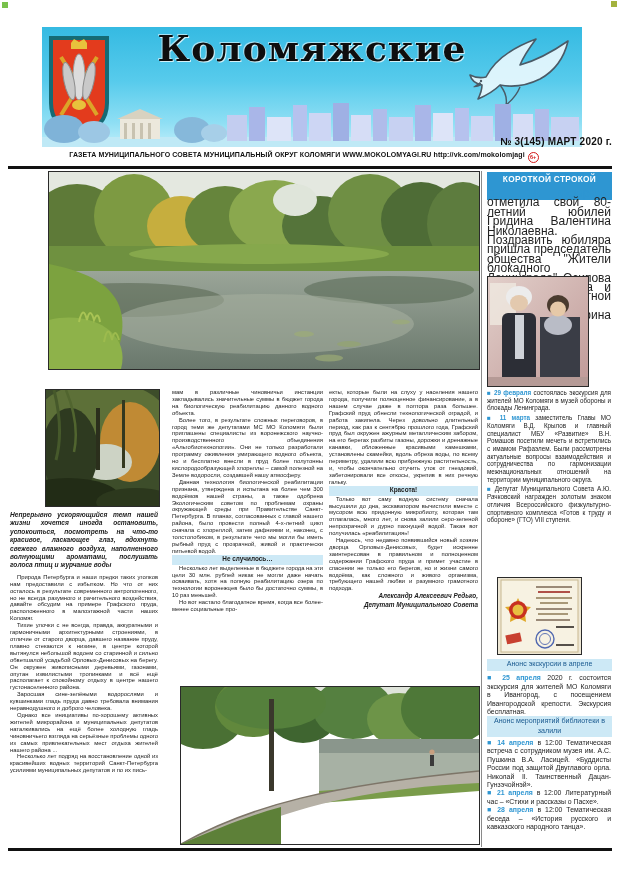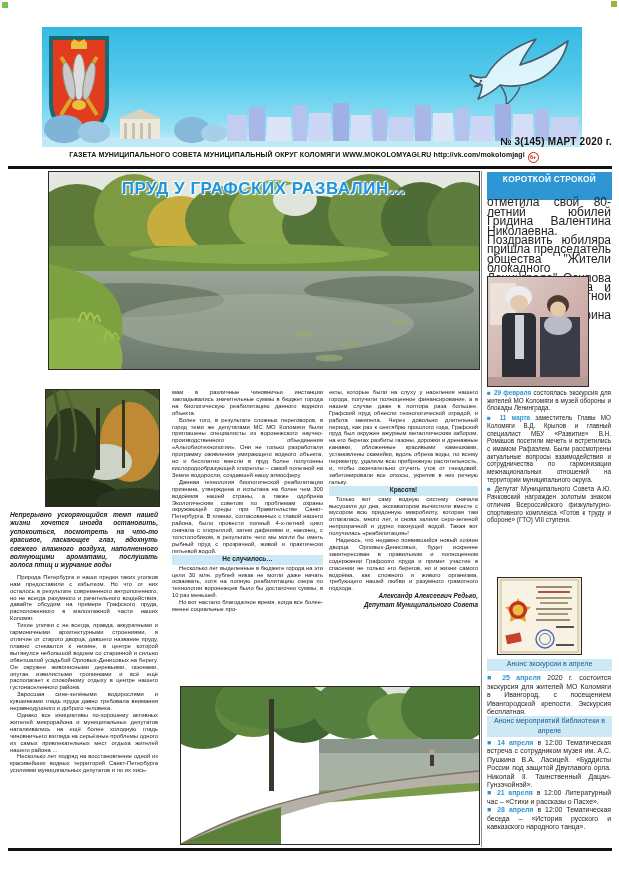--- a/index.html
+++ b/index.html
@@ -90,20 +90,21 @@
       <path d="M23,8 l3,-4 l5,3 l5,-3 l3,4 z" fill="#e8c23c"></path>
       <line x1="13" y1="22" x2="49" y2="80" stroke="#dca428" stroke-width="4"></line>
       <line x1="49" y1="22" x2="13" y2="80" stroke="#dca428" stroke-width="4"></line>
       <ellipse cx="31" cy="42" rx="6" ry="23" fill="#dcdcdc" stroke="#9a9a9a" stroke-width="1"></ellipse>
       <ellipse cx="21" cy="46" rx="5" ry="19" fill="#c9c9c9" stroke="#8c8c8c" stroke-width="1" transform="rotate(-12 21 46)"></ellipse>
       <ellipse cx="41" cy="46" rx="5" ry="19" fill="#c9c9c9" stroke="#8c8c8c" stroke-width="1" transform="rotate(12 41 46)"></ellipse>
       <ellipse cx="31" cy="70" rx="7" ry="5" fill="#e8c23c"></ellipse>
     </svg>
 
     <div class="mh-title">
+      <div class="t1">Коломяжские</div>
     </div>
 
     <svg class="dove" viewBox="0 0 110 78">
       <path d="M14,52 Q4,50 2,42 Q10,46 18,44 Q30,20 68,6 Q56,22 52,32 Q74,26 100,8 Q94,34 72,46 Q52,56 32,52 Q24,60 10,66 Q14,58 14,52 Z" fill="#f4fcff" fill-opacity="0.85" stroke="#4a5a66" stroke-width="1.6" stroke-linejoin="round"></path>
       <path d="M14,52 Q8,55 5,54 L12,49 Z" fill="#4a5a66"></path>
       <circle cx="13" cy="48" r="1.2" fill="#4a5a66"></circle>
       <path d="M32,52 Q40,62 38,72 Q48,64 52,54" fill="none" stroke="#4a5a66" stroke-width="1.4"></path>
     </svg>
 
     <svg class="skyline" viewBox="0 0 540 48" preserveAspectRatio="none">
@@ -173,21 +174,20 @@
       <ellipse cx="215" cy="152" rx="150" ry="30" fill="#a7b0a0" opacity="0.55"></ellipse>
       <ellipse cx="255" cy="162" rx="10" ry="3" fill="#9aa87e"></ellipse>
       <ellipse cx="300" cy="172" rx="12" ry="3" fill="#93a278"></ellipse>
       <ellipse cx="352" cy="150" rx="9" ry="2.5" fill="#9aa87e"></ellipse>
       <ellipse cx="280" cy="186" rx="14" ry="3.5" fill="#8e9d74"></ellipse>
       <path d="M0,92 C60,104 92,130 62,197 L0,197 Z" fill="#7ca23f"></path>
       <path d="M0,148 C42,138 82,160 72,197 L0,197 Z" fill="#8eb24a"></path>
       <path d="M30,150 q4,-18 8,-2 q3,-14 7,0 q4,-10 6,2" fill="none" stroke="#a9c455" stroke-width="2"></path>
       <path d="M55,170 q4,-20 8,-2 q3,-14 7,0" fill="none" stroke="#9dbb4e" stroke-width="2"></path>
     </svg>
-    <div class="headline">ПРУД У ГРАФСКИХ РАЗВАЛИН…</div>
   </div>
 
   <div class="photo portrait-photo">
     <svg viewBox="0 0 113 116" preserveAspectRatio="none">
       <rect width="113" height="116" fill="#3d4d2a"></rect>
       <ellipse cx="56" cy="26" rx="64" ry="34" fill="#5d7038"></ellipse>
       <ellipse cx="84" cy="52" rx="30" ry="40" fill="#c08a34"></ellipse>
       <ellipse cx="60" cy="72" rx="26" ry="18" fill="#cdd3c5"></ellipse>
       <ellipse cx="24" cy="62" rx="28" ry="44" fill="#2e3a20"></ellipse>
       <rect x="50" y="18" width="4" height="62" fill="#2b2f1c"></rect>
@@ -309,21 +309,21 @@
       <circle cx="47" cy="61" r="9" fill="none" stroke="#5068b0" stroke-width="1.4"></circle>
       <circle cx="47" cy="61" r="5.5" fill="none" stroke="#5068b0" stroke-width="0.9"></circle>
     </svg>
   </div>
 
   <div class="ann-header sb-ann1h">Анонс экскурсии в апреле</div>
   <div class="sb-block sb-ann1">
     <span class="b">■ </span><span class="d">25 апреля</span><span> 2020 г. состоится экскурсия для жителей МО Коломяги в Ивангород, с посещением Ивангородской крепости. Экскурсия бесплатная.</span>
   </div>
 
-  <div class="ann-header sb-ann2h">Анонс мероприятий библиотеки в апреле</div>
+  <div class="ann-header sb-ann2h">Анонс мероприятий библиотеки в залили</div>
   <div class="sb-block sb-ann2">
     <p>
       <span class="b">■ </span><span class="d">14 апреля</span><span> в 12:00 Тематическая встреча с сотрудником музея им. А.С. Пушкина В.А. Ласицей. «Буддисты России под защитой Двуглавого орла. Николай II. Таинственный Дацан-Гунзэчойнэй».</span></p>
     <p>
       <span class="b">■ </span><span class="d">21 апреля</span><span> в 12:00 Литературный час – «Стихи и рассказы о Пасхе».</span></p>
     <p>
       <span class="b">■ </span><span class="d">28 апреля</span><span> в 12:00 Тематическая беседа – «История русского и кавказского народного танца».</span></p>
   </div>
 
   <div class="rule-bottom"></div>

